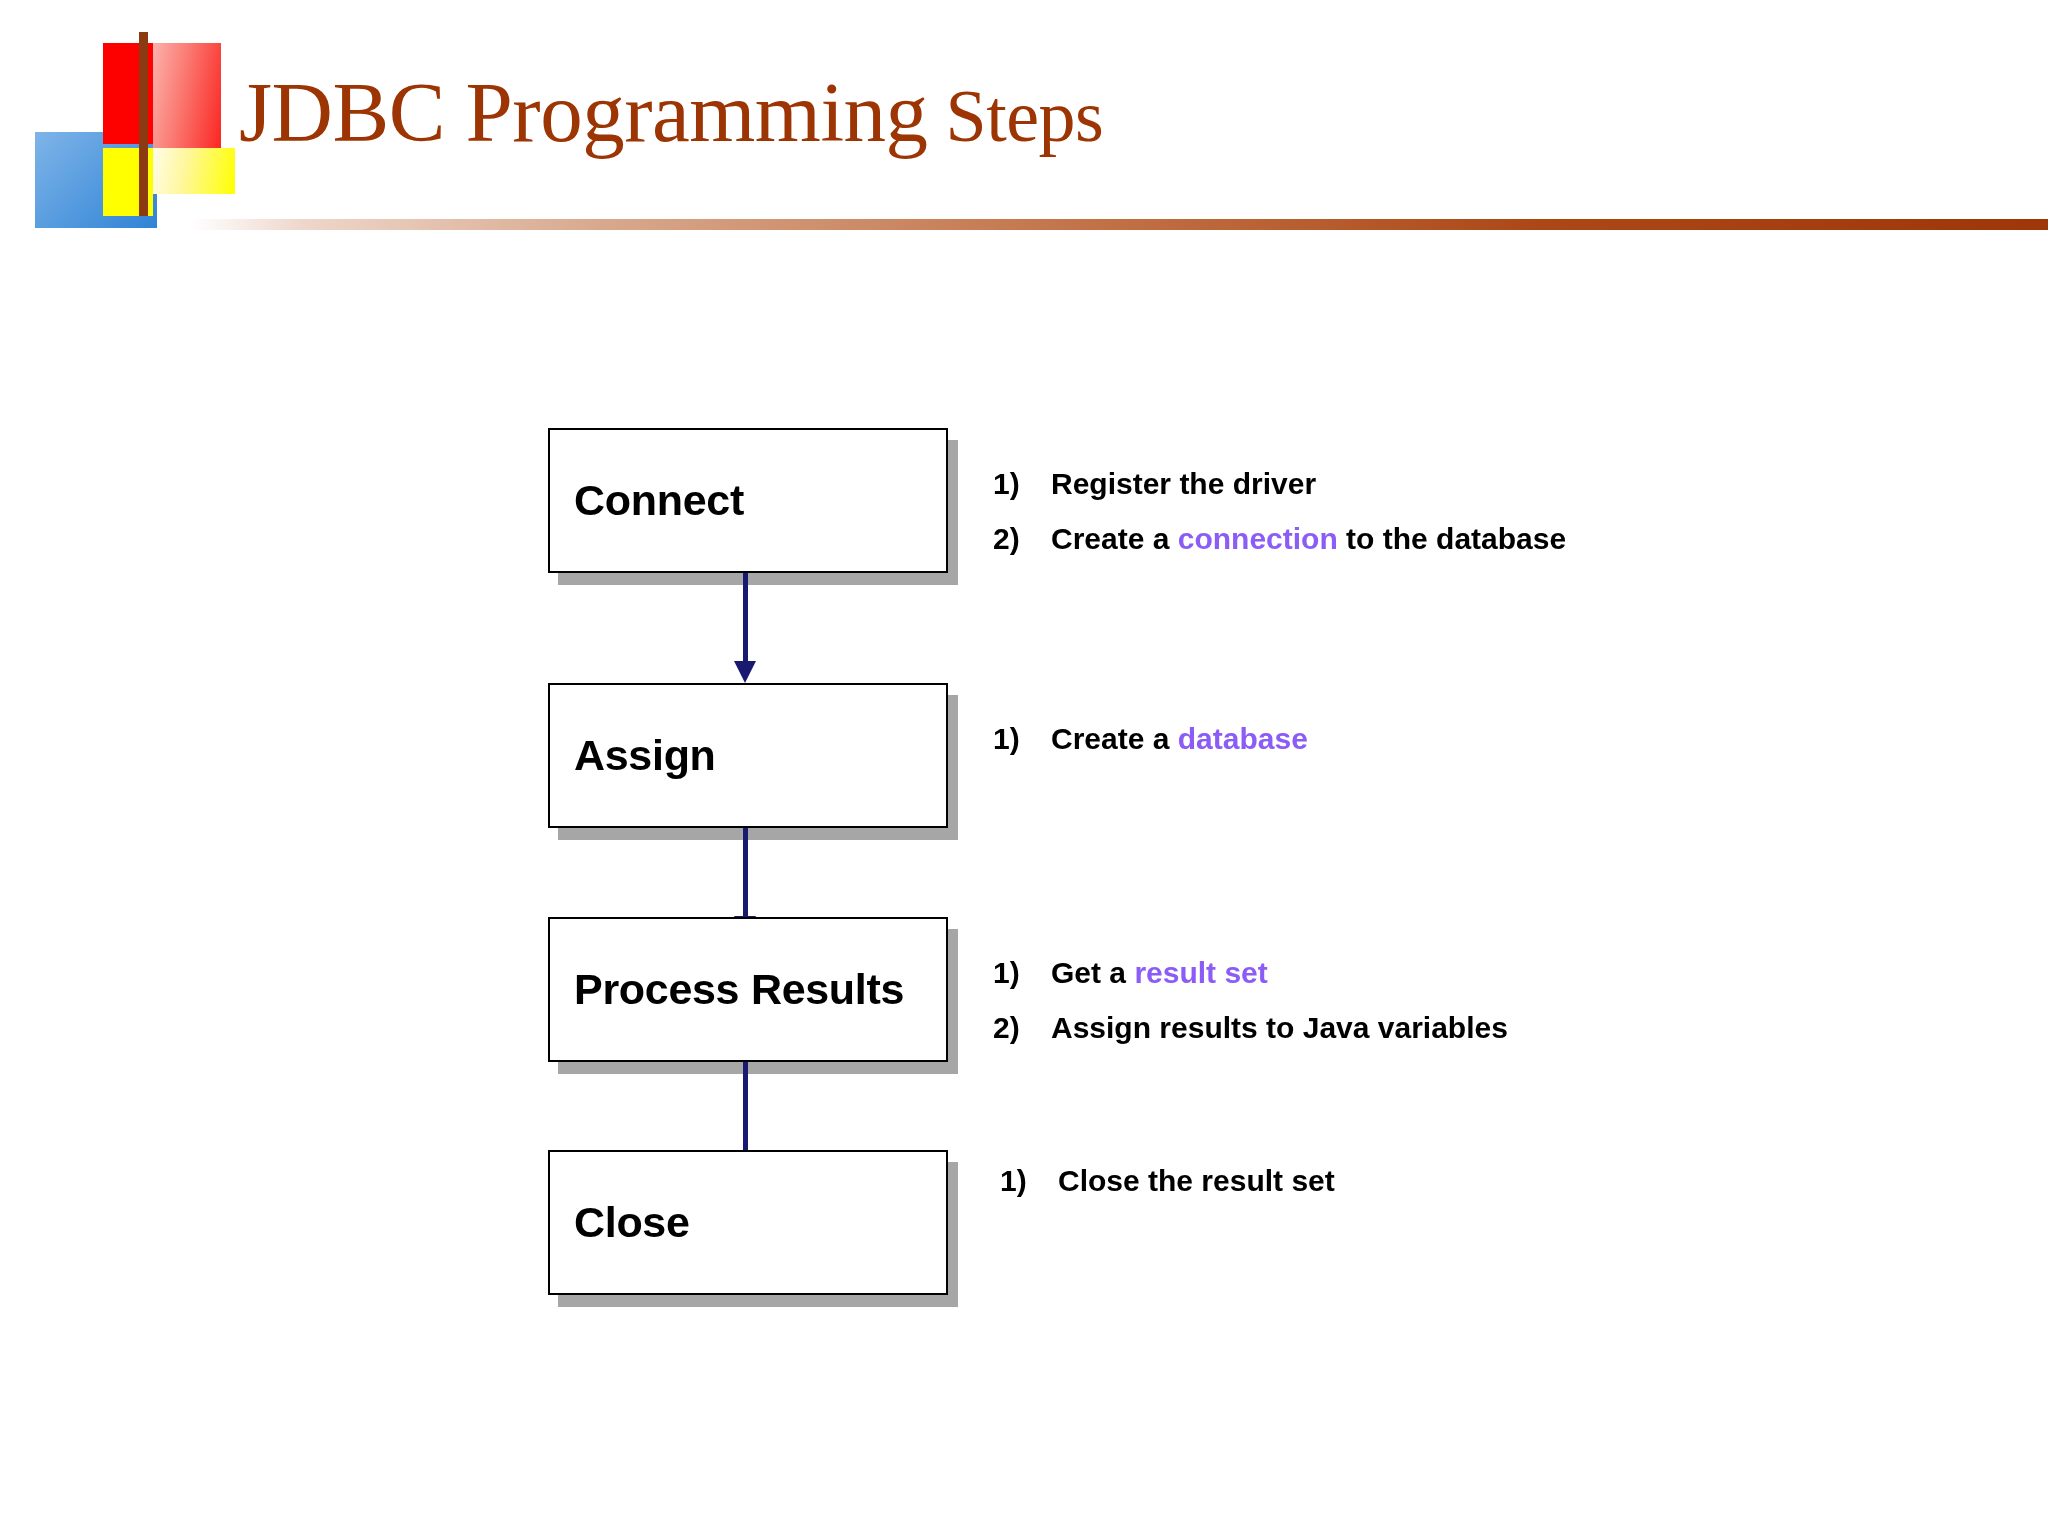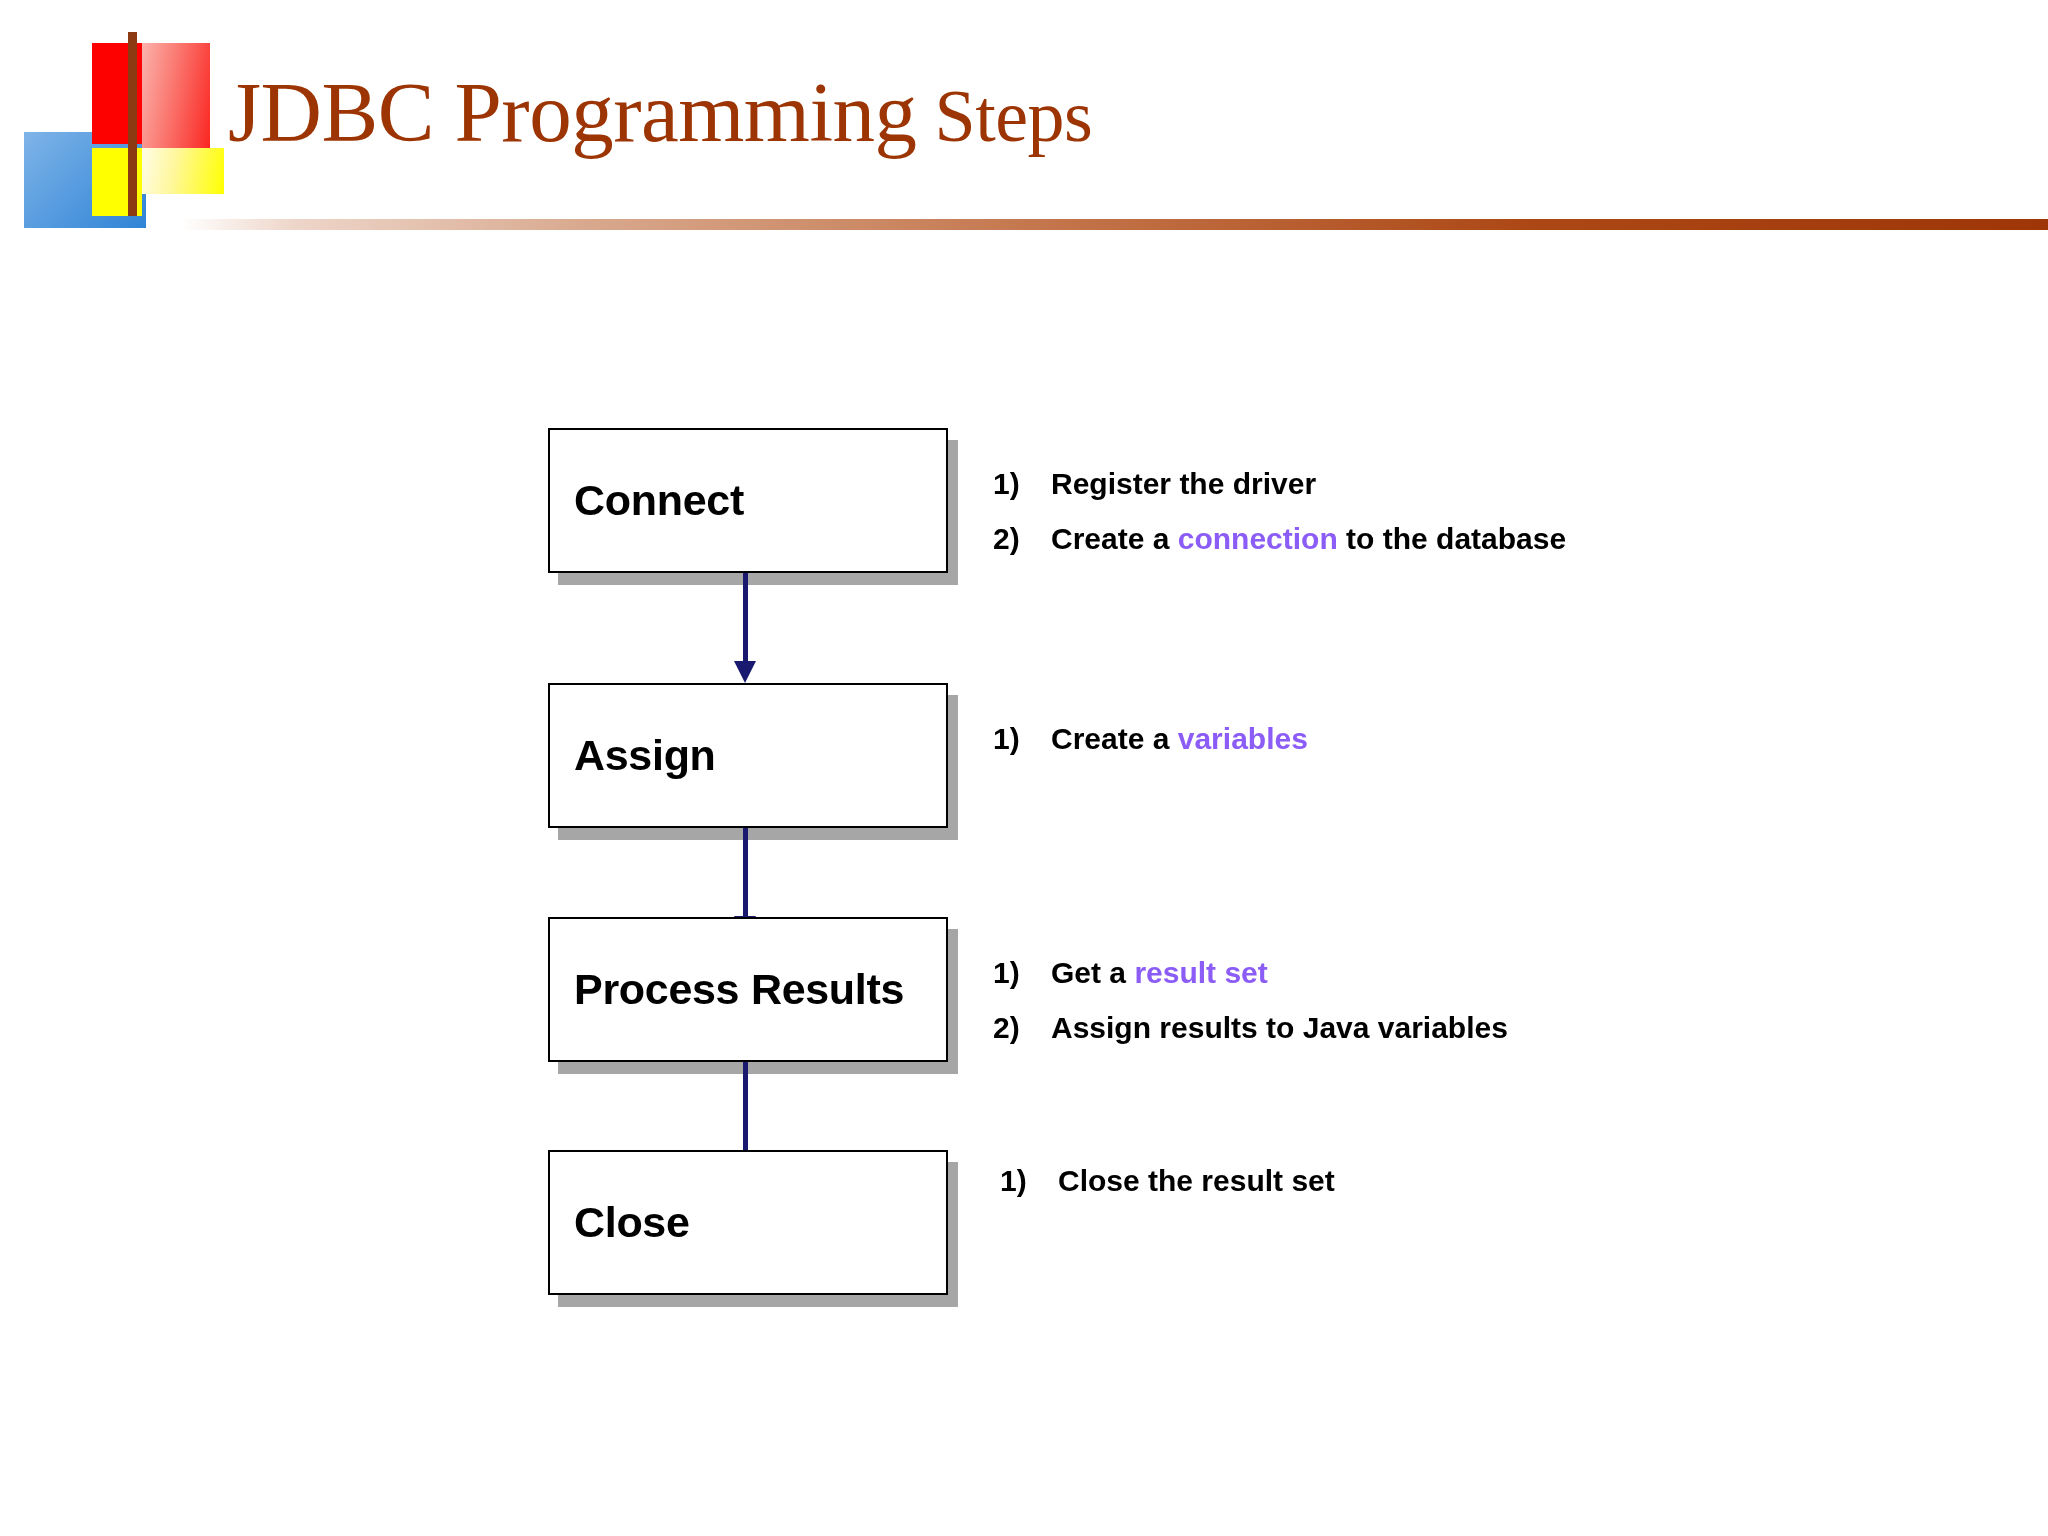--- a/index.html
+++ b/index.html
@@ -11,21 +11,21 @@
     width: 2048px;
     height: 1536px;
     position: relative;
     overflow: hidden;
     font-family: "Liberation Sans", sans-serif;
   }
 
   
   #slide-header {
     position: absolute;
-    left: 0; top: 0;
+    left: 11px; top: 0;
     width: 1772px;
     height: 300px;
     text-align: right;
   }
 
   .logo-art { position: absolute; }
 
   
   .logo-blue {
     left: 24px; top: 132px;
@@ -225,21 +225,21 @@
 
   <div class="step-row" style="top:683px;">
     <div class="box-wrap">
       <div class="box-shadow"></div>
       <div class="box">
         <span class="box-label">Assign</span>
       </div>
     </div>
     <div class="notes" style="top:28px;">
       <span class="line">
-        <span class="num">1)</span><span>Create a </span><span class="kw">variables</span><span></span>
+        <span class="num">1)</span><span>Create a </span><span class="kw">database</span><span></span>
       </span>
     </div>
   </div>
 
   <div class="connector" style="top:828px; height:110px;">
     <div class="shaft" style="height:88px;"></div>
     <div class="head" style="top:88px;"></div>
   </div>
 
   <div class="step-row" style="top:917px;">

